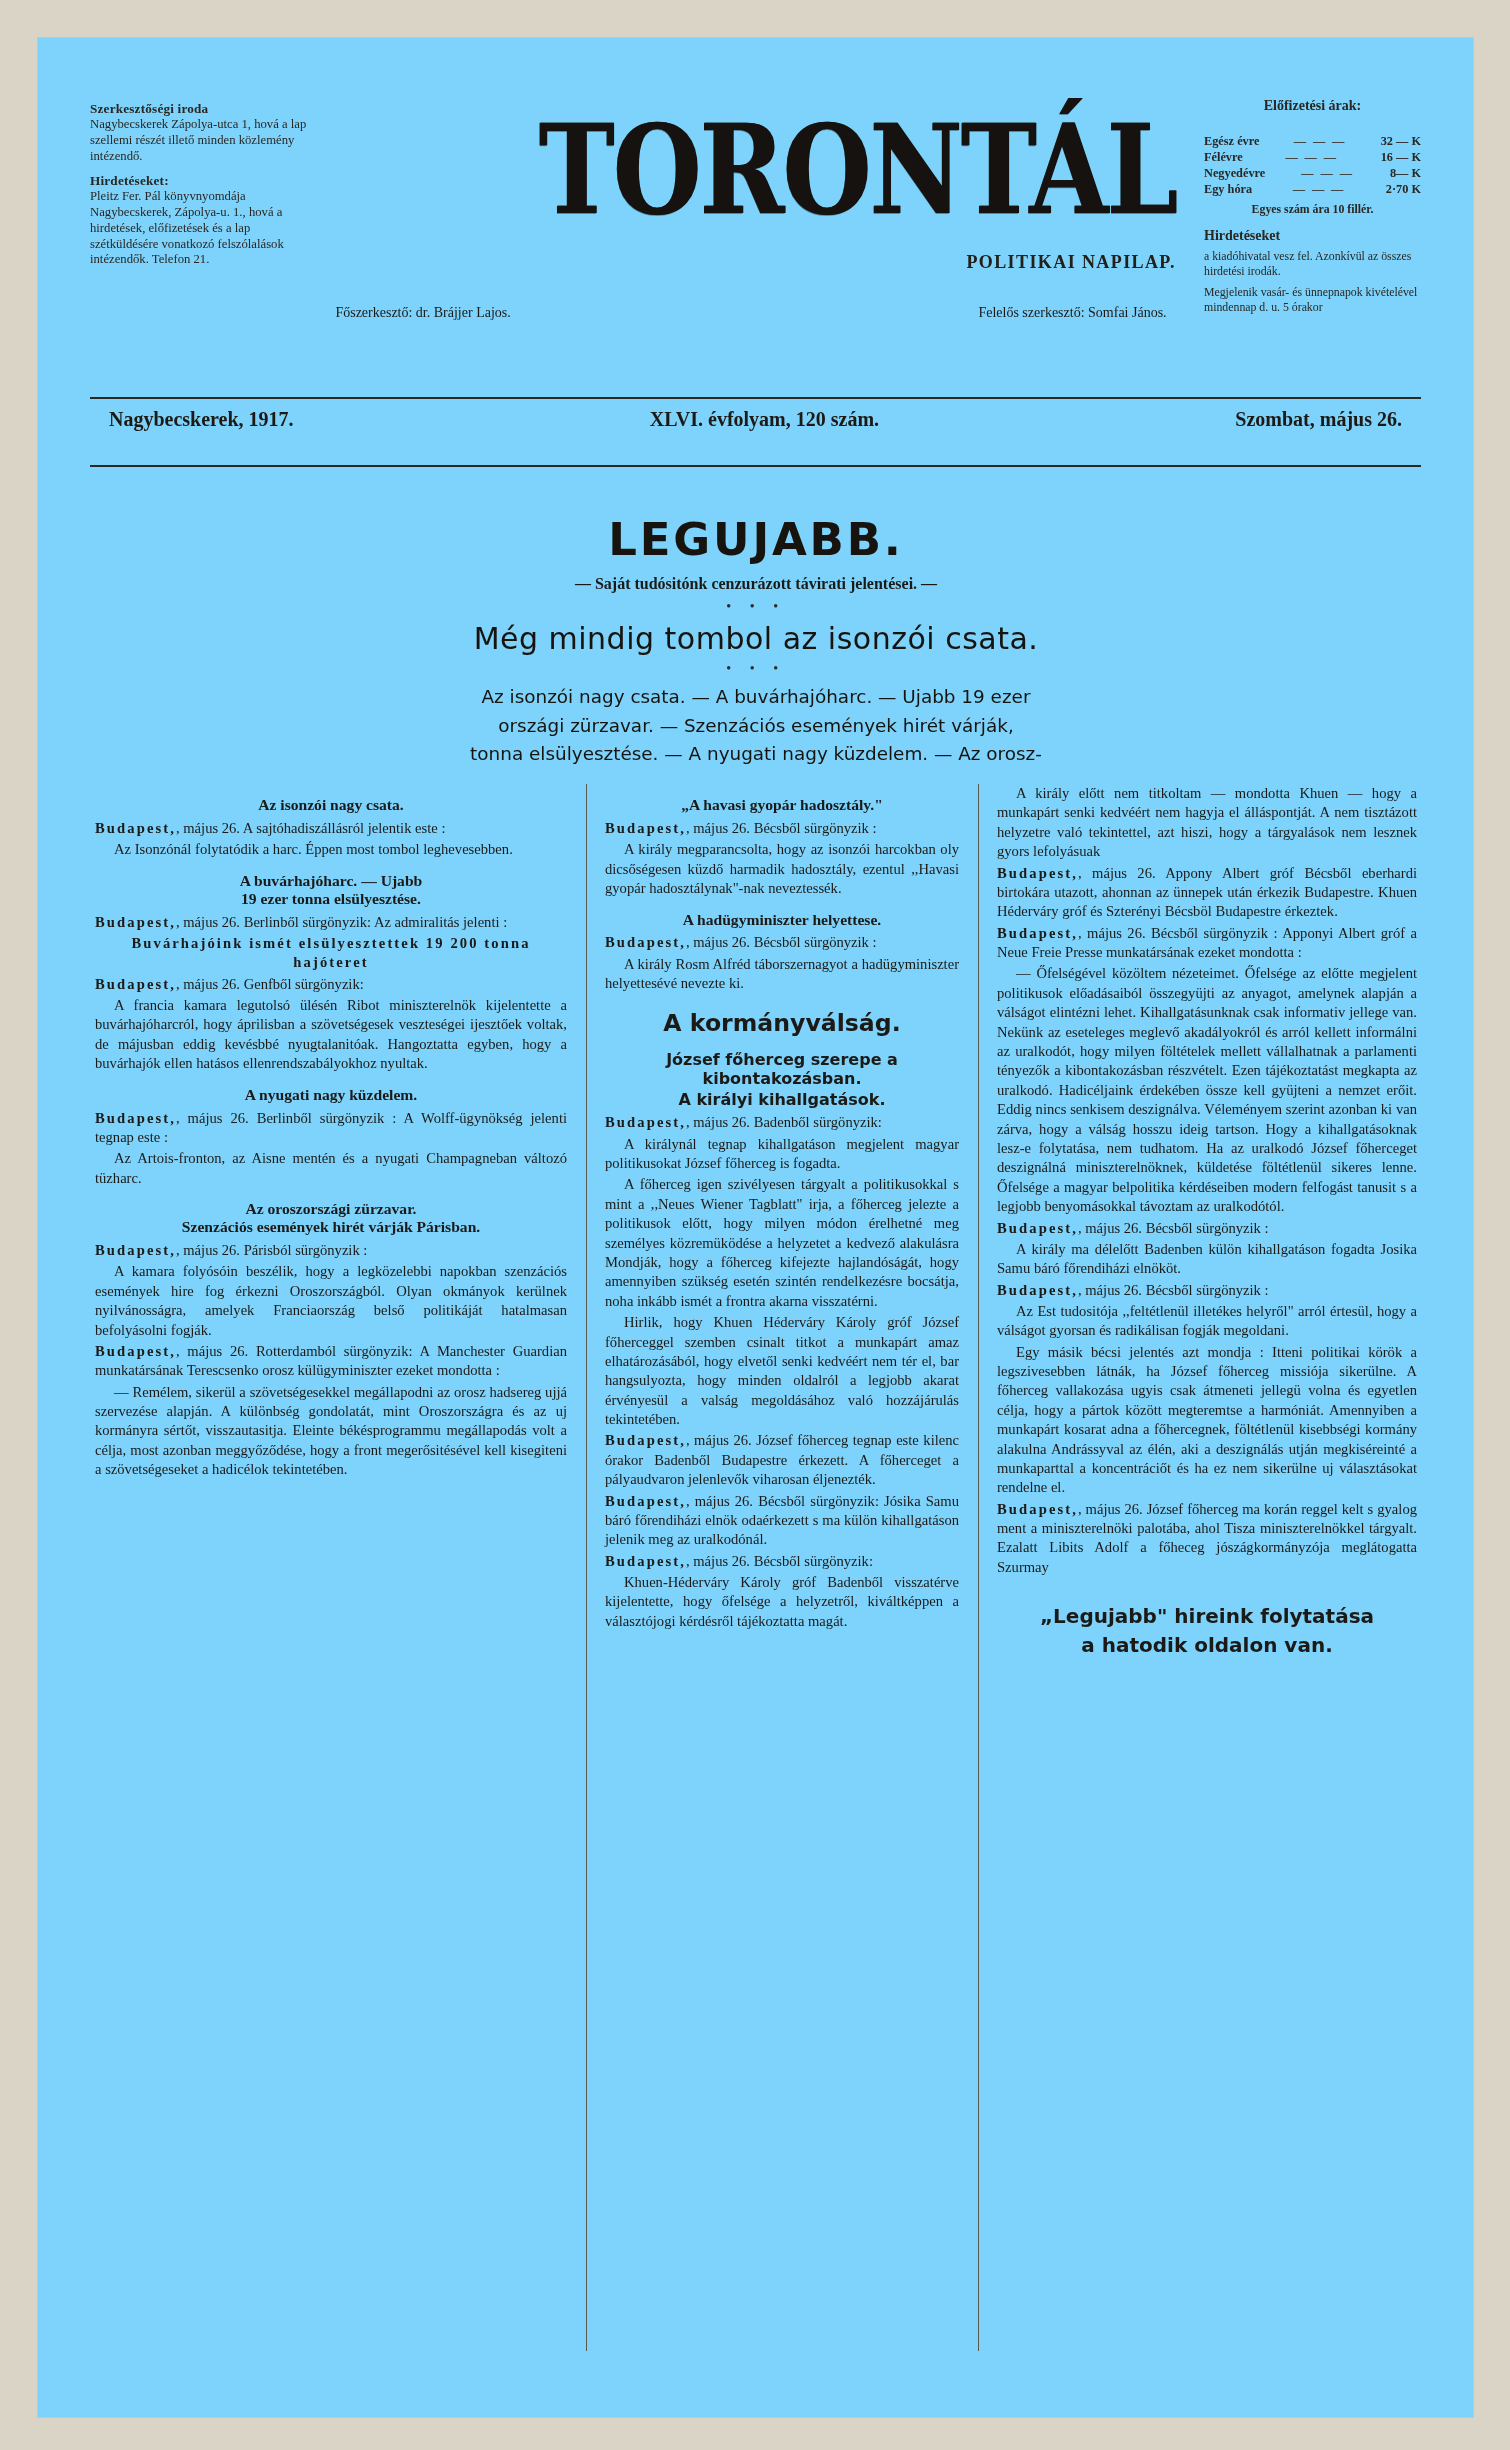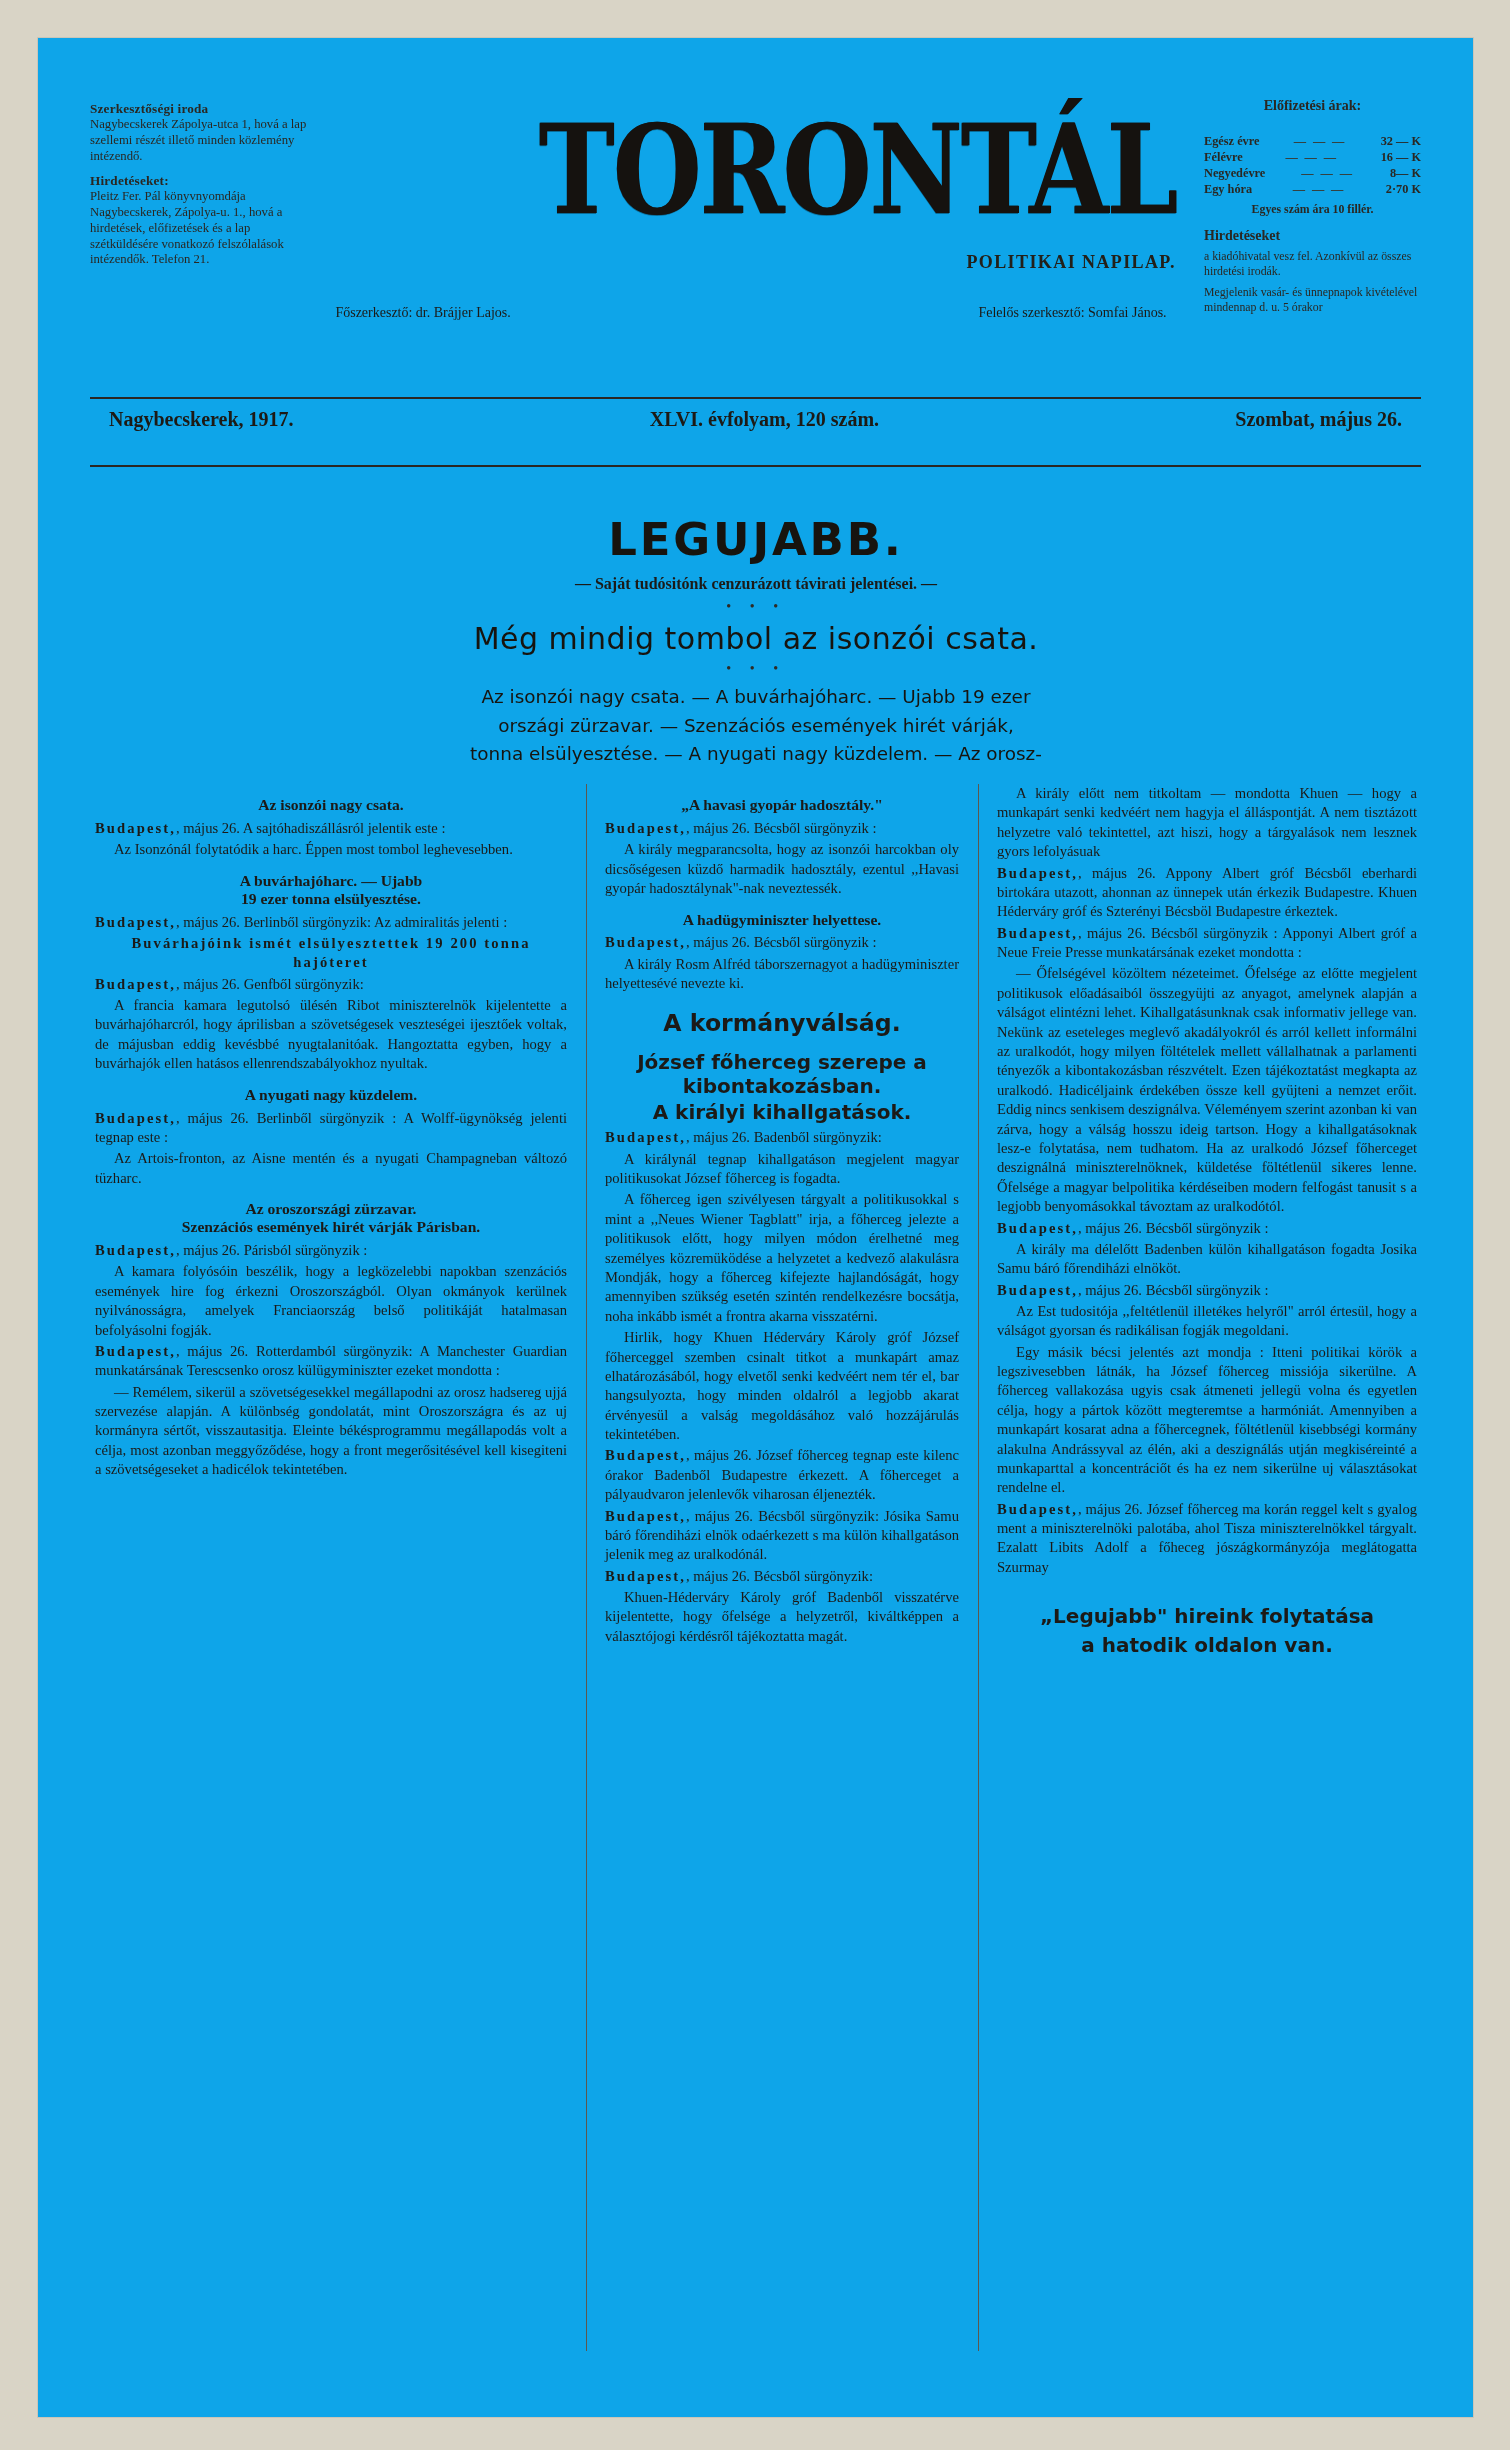--- a/index.html
+++ b/index.html
@@ -16,21 +16,21 @@
     font-family: "Liberation Serif", serif;
     color: #1c1a17;
     overflow: hidden;
   }
   .sheet {
     position: absolute;
     left: 38px;
     top: 38px;
     width: 1435px;
     height: 2379px;
-    background: #0ea5e9;
+    background: #7dd3fc;
     box-shadow: 0 0 0 0.9px rgba(0,0,0,0.08);
   }
 
   
   .masthead {
     position: absolute;
     left: 52px;
     top: 42px;
     width: 1331px;
     height: 283px;
@@ -197,21 +197,21 @@
   .lead-wrap { width: 831px; margin: 4px auto; }
 
   h3.sub {
     font-size: 15.6px;
     font-weight: bold;
     text-align: center;
     margin: 12.3px 0 4.7px;
   }
   h3.sub2 {
     font-family: "DejaVu Sans", sans-serif;
-    font-size: 20px;
+    font-size: 16px;
     font-weight: bold;
     text-align: center;
     margin: 13.2px 0 4.7px;
   }
   .bigsub {
     font-family: "DejaVu Sans", sans-serif;
     font-size: 23.6px;
     font-weight: bold;
     text-align: center;
     margin: 15px 0 2.8px;

